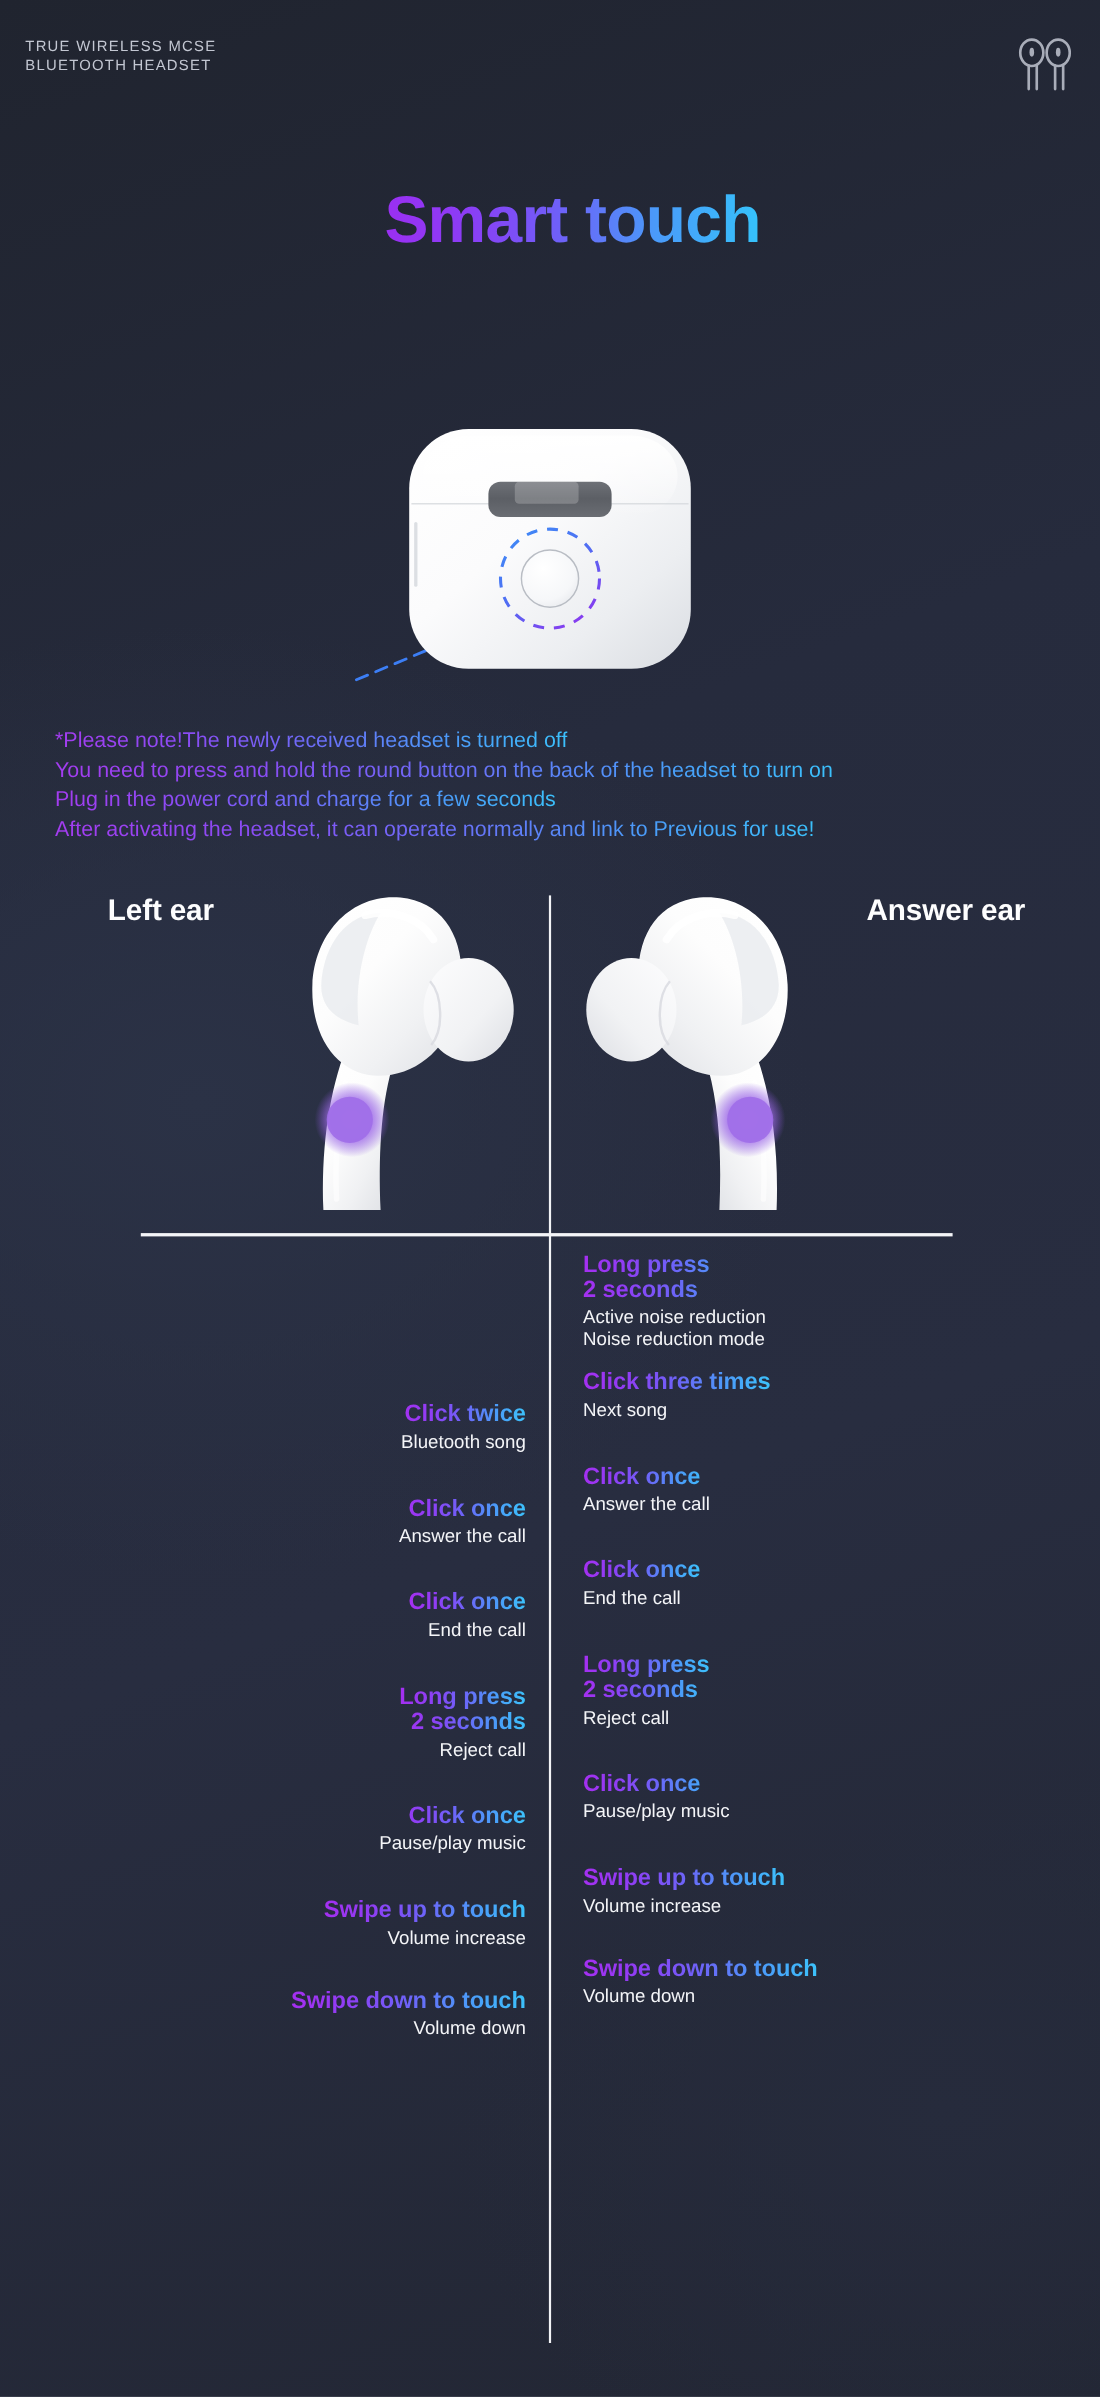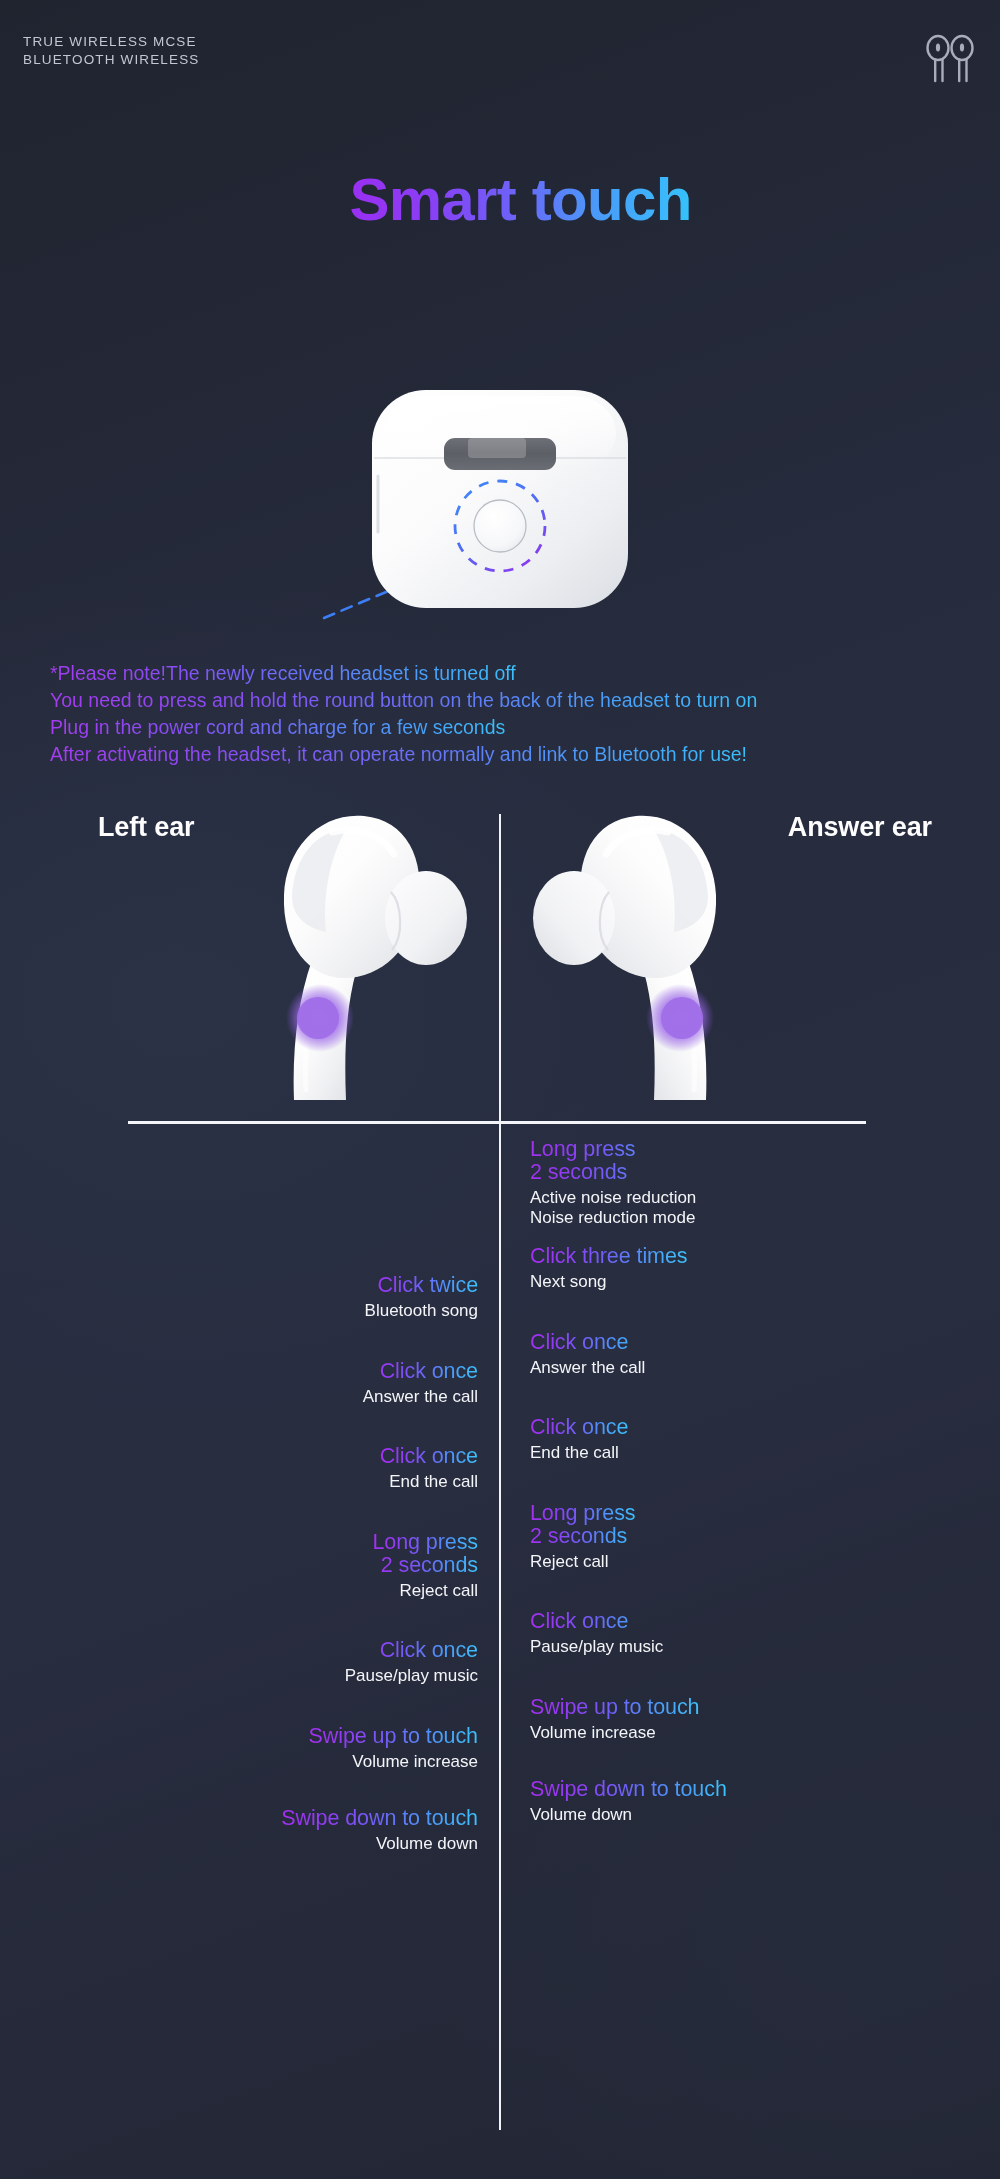--- a/index.html
+++ b/index.html
@@ -82,38 +82,38 @@
   }
 
   
   .table { position:absolute; top:1138px; left:0; width:100%; }
   .row { position:relative; width:100%; }
   .cell { position:absolute; top:0; }
   .cell.l { right:522px; text-align:right;margin-top:29px; }
   .cell.r { left:530px; text-align:left; }
 
   .action {
-    font-size:21.5px; font-weight:normal; line-height:1.06; letter-spacing:-.004em;
+    font-size:21.5px; font-weight:bold; line-height:1.06; letter-spacing:-.004em;
     background:linear-gradient(90deg,#a52ff1 0%,#8f3ef4 24%,#6d63f8 50%,#4b9bf9 76%,#3cc2fb 100%);
     -webkit-background-clip:text; background-clip:text;
     -webkit-text-fill-color:transparent; color:transparent;
     white-space:nowrap;
   }
   .desc {
     font-size:17px; color:#f4f5f8; line-height:1.22; white-space:nowrap;
     font-weight:400; margin-top:4px;
   }
   .desc + .desc { margin-top:0; }
 </style>
 </head>
 <body>
 
 <div class="header">
   <div class="header-line">TRUE WIRELESS MCSE</div>
-  <div class="header-line">BLUETOOTH WIRELESS</div>
+  <div class="header-line">BLUETOOTH HEADSET</div>
 </div>
 
 <div class="brand-logo">
   <svg width="56" height="52" viewBox="0 0 56 52">
     <g fill="none" stroke="#a9adb9" stroke-width="2.4">
       <ellipse cx="16" cy="15" rx="10.5" ry="12"></ellipse>
       <ellipse cx="40" cy="15" rx="10.5" ry="12"></ellipse>
       <path d="M13.2 26.5 L13.2 48" stroke-linecap="round"></path>
       <path d="M20.5 26.2 L20.5 48" stroke-linecap="round"></path>
       <path d="M37.2 26.5 L37.2 48" stroke-linecap="round"></path>
@@ -174,21 +174,21 @@
     <circle cx="240" cy="146" r="45" fill="none" stroke="url(#ringDash)" stroke-width="2.8" stroke-dasharray="10 9"></circle>
 
     <circle cx="240" cy="146" r="26" fill="url(#btnGrad)" stroke="#b9bdc4" stroke-width="1.3"></circle>
   </svg>
 </div>
 
 <div class="note">
   <div class="note-line">*Please note!The newly received headset is turned off</div>
   <div class="note-line">You need to press and hold the round button on the back of the headset to turn on</div>
   <div class="note-line">Plug in the power cord and charge for a few seconds</div>
-  <div class="note-line">After activating the headset, it can operate normally and link to Bluetooth for use!</div>
+  <div class="note-line">After activating the headset, it can operate normally and link to Previous for use!</div>
 </div>
 
 <div class="ear-labels">
   <div class="ear-label left">Left ear</div>
   <div class="ear-label right">Answer ear</div>
 </div>
 
 <div class="bud-stage">
 
   <svg class="bud left" width="235" height="310" viewBox="0 0 235 310">

